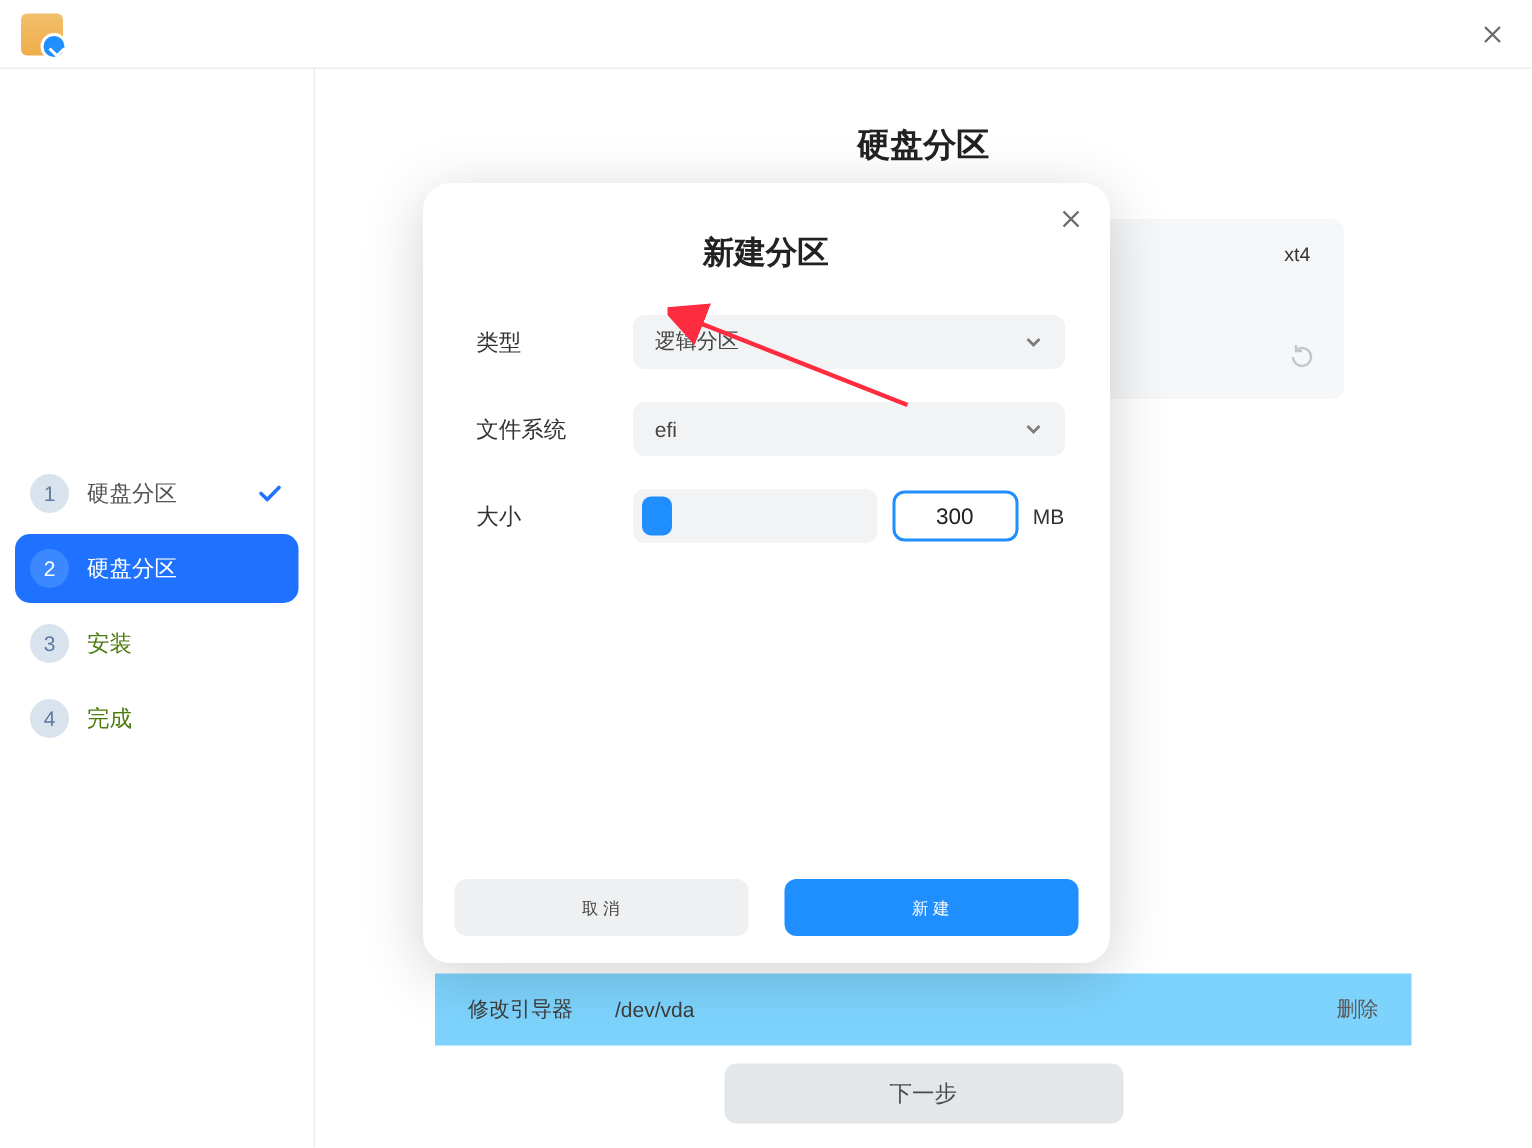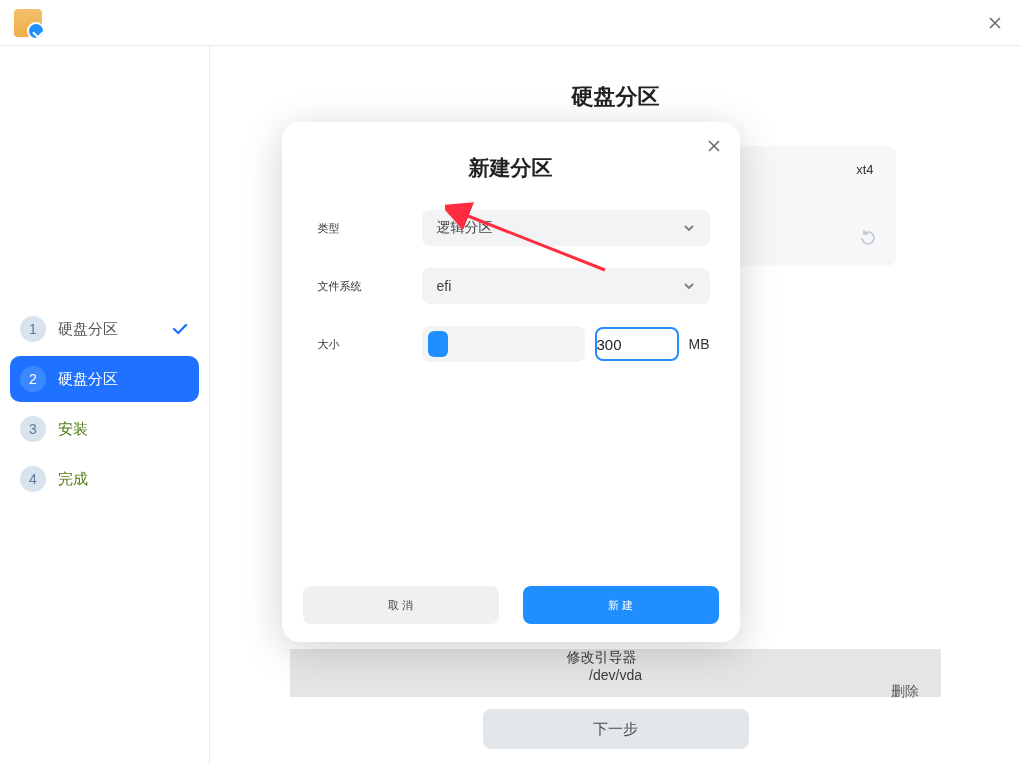--- a/index.html
+++ b/index.html
@@ -27,40 +27,40 @@
   .step.disabled .label { color:#4d7c0f; }
 
   .main { flex:1; padding: 28px 50px 12px 50px; position:relative; }
   .page-title { text-align:center; font-size:22px; font-weight:700; margin-top: 8px; margin-bottom: 34px; }
 
   .disk-card { width: 560px; height: 120px; background:#f5f7f9; border-radius:8px; margin: 0 auto; padding: 16px; position:relative; }
   .disk-left { position:absolute; right: 22px; top: 16px; color:#333; font-size:13px; }
   .disk-icon { position:absolute; right: 18px; bottom: 18px; color:#c3c7cc; }
 
   .bottombar { position:absolute; bottom: 16px; left: 0; right:0; padding: 0 80px; }
-  .boot-row { height:48px; background:#e5e5e5; display:flex; align-items:center; padding:0 22px; font-size:14px; color:#3c3c3c;flex-direction:column; }
+  .boot-row { height:48px; background:#7dd3fc; display:flex; align-items:center; padding:0 22px; font-size:14px; color:#3c3c3c; }
   .boot-row .lbl { margin-right: 28px; }
   .boot-row .del { margin-left: auto; color:#5a5a5a; cursor:pointer; }
   .next-btn { display:block; width: 266px; height:40px; margin: 12px auto 0 auto; background:#e3e7ea; border:none; border-radius:8px; color:#4a4a4a; font-size:15px; cursor:pointer; }
 
   
   .modal-backdrop { position:absolute; inset:46px 0 0 0; background:rgba(255,255,255,0); }
   .modal { position:absolute; top: 122px; left: 50%; transform: translateX(-50%); width: 458px; height: 520px; background:#fff; border-radius:18px; box-shadow: 0 8px 40px rgba(0,0,0,.18); padding: 24px 30px 20px 30px; }
   .modal .close { position:absolute; right:18px; top:16px; cursor:pointer; color:#6b6b6b; }
   .modal-title { text-align:center; font-size:21px; font-weight:700; margin: 8px 0 28px 0; }
 
   .field { display:flex; align-items:center; margin-bottom: 22px; }
-  .field-label { width: 110px; font-size:11px; color:#333; padding-left:6px; }
+  .field-label { width: 110px; font-size:15px; color:#333; padding-left:6px; }
   .select { flex:1; height:36px; background:#f1f3f4; border-radius:8px; display:flex; align-items:center; padding:4px 14px; color:#444; font-size:14px; cursor:pointer; border:1px solid transparent; }
   .select .chev { margin-left:auto; color:#7c7c7c; }
 
   .size-row { flex:1; display:flex; align-items:center; gap:10px; }
   .slider { flex:1; height:36px; background:#f1f3f4; border-radius:8px; position:relative; }
   .slider-thumb { position:absolute; left:6px; top:5px; width:20px; height:26px; background:#1f8eff; border-radius:6px; cursor:grab; }
-  .size-input { width:84px; height:34px; border:2px solid #1f8eff; border-radius:8px; text-align:left; font-size:15px; outline:none; background:#fff; color:#222; }
+  .size-input { width:84px; height:34px; border:2px solid #1f8eff; border-radius:8px; text-align:center; font-size:15px; outline:none; background:#fff; color:#222; }
   .size-unit { font-size:14px; color:#333; }
 
   .modal-actions { position:absolute; bottom: 18px; left: 0; right:0; display:flex; justify-content:center; gap: 24px; }
   .btn { width: 196px; height:38px; border-radius:8px; border:none; font-size:11px; cursor:pointer; }
   .btn-cancel { background:#eef0f2; color:#444; }
   .btn-primary { background:#1f8eff; color:#fff; }
 
   
   .arrow-annot { position:absolute; left: 445px; top: 200px; pointer-events:none; }
   svg { display:block; }

